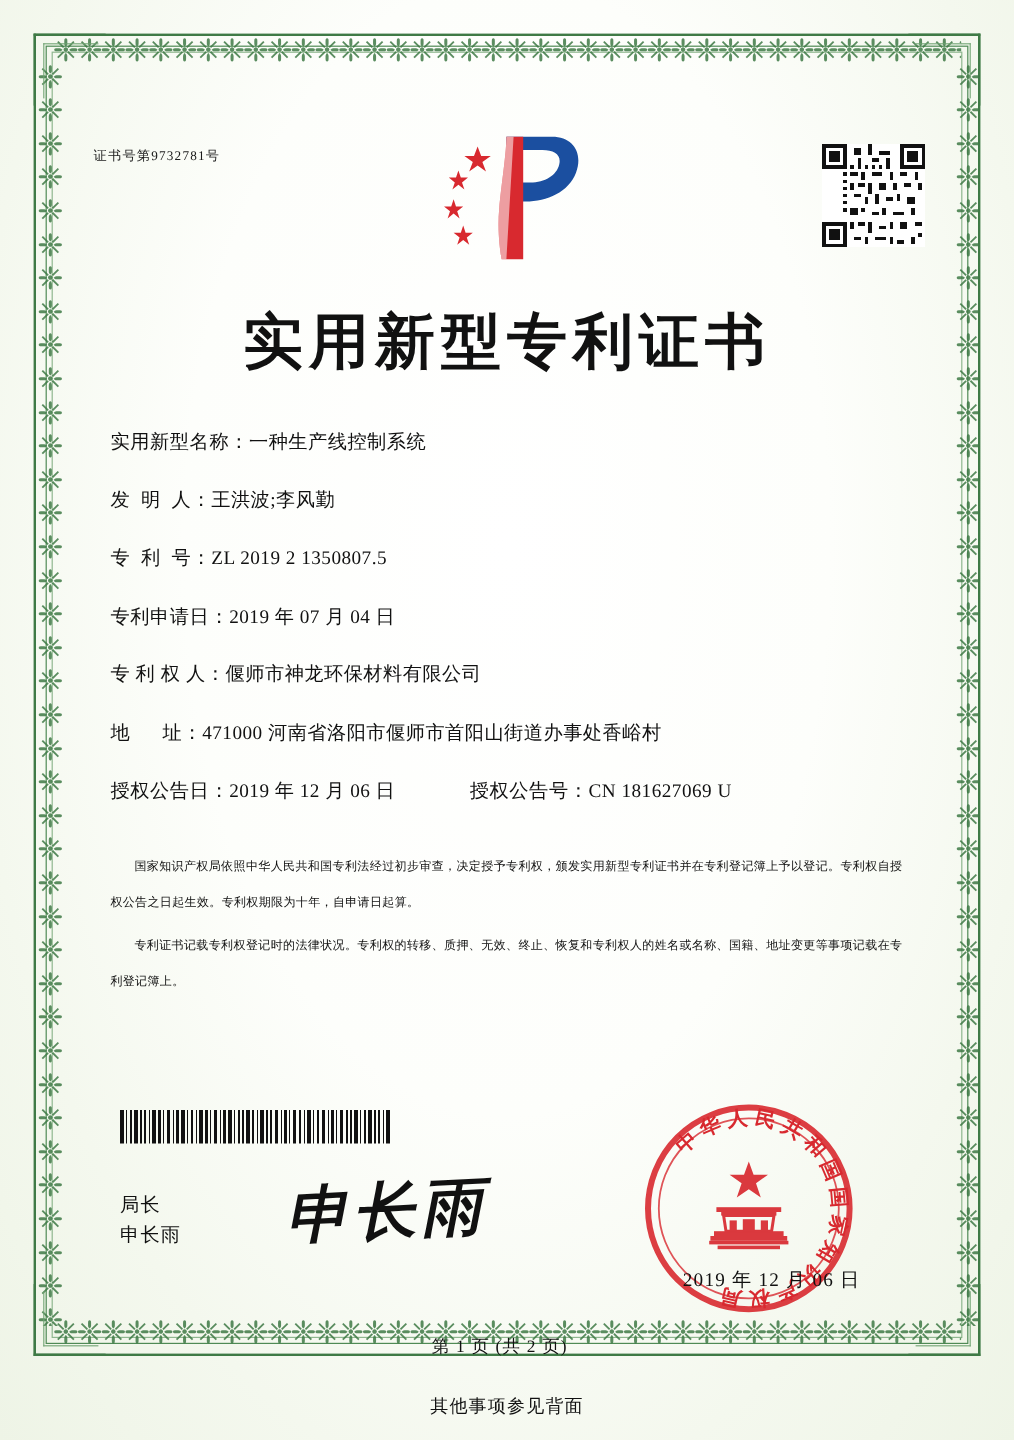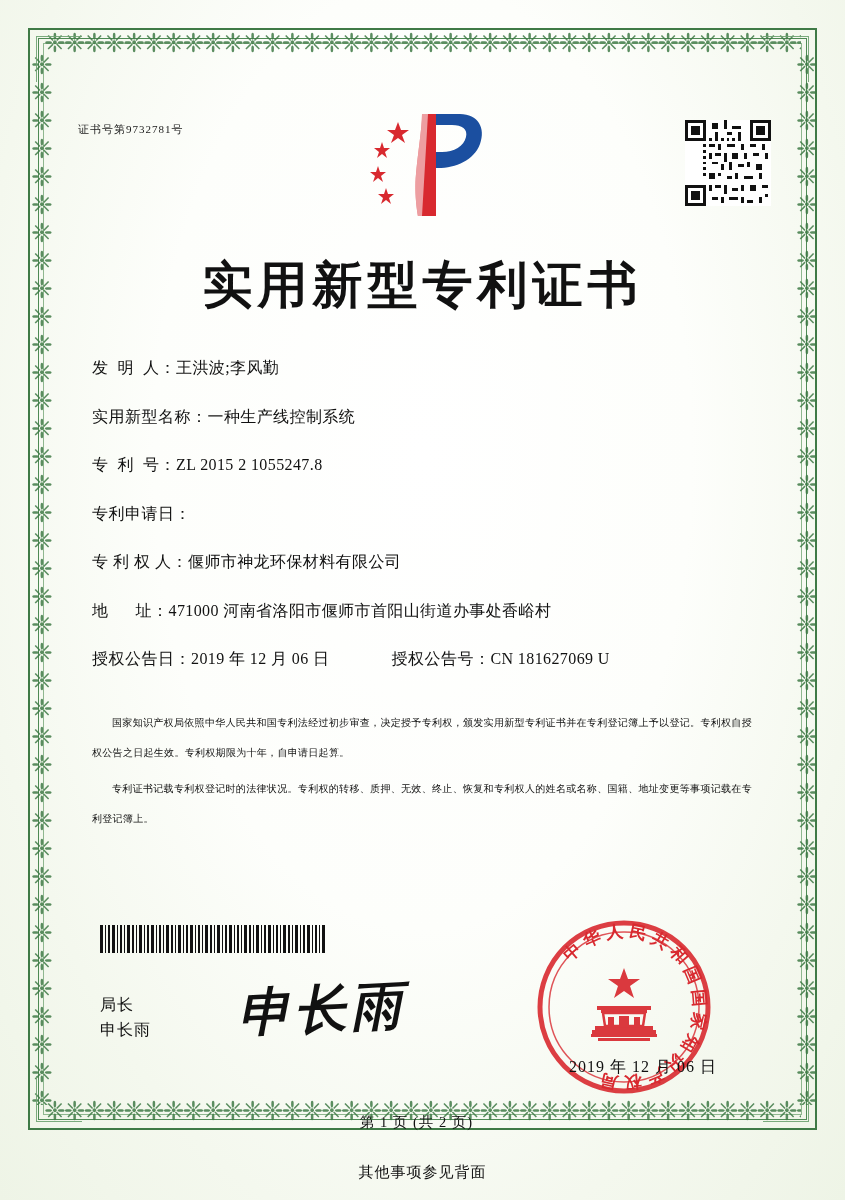--- a/index.html
+++ b/index.html
@@ -373,36 +373,37 @@
         <rect x="27" y="25" width="1" height="1"></rect>
       </g>
     </svg>
   </div>
 
   <div class="title">实用新型专利证书</div>
 
   <div class="fields">
 
     <div class="field-row">
+      <span class="field-label">实用新型名称：</span>
+      <span class="field-value">一种生产线控制系统</span>
+    </div>
+
+    <div class="field-row">
       <span class="field-label">发  明  人：</span>
       <span class="field-value">王洪波;李风勤</span>
     </div>
 
     <div class="field-row">
-      <span class="field-label">实用新型名称：</span>
-      <span class="field-value">一种生产线控制系统</span>
-    </div>
-
-    <div class="field-row">
       <span class="field-label">专  利  号：</span>
-      <span class="field-value">ZL 2015 2 1055247.8</span>
+      <span class="field-value">ZL 2019 2 1350807.5</span>
     </div>
 
     <div class="field-row">
       <span class="field-label">专利申请日：</span>
+      <span class="field-value">2019 年 07 月 04 日</span>
     </div>
 
     <div class="field-row">
       <span class="field-label">专 利 权 人：</span>
       <span class="field-value">偃师市神龙环保材料有限公司</span>
     </div>
 
     <div class="field-row">
       <span class="field-label">地      址：</span>
       <span class="field-value">471000 河南省洛阳市偃师市首阳山街道办事处香峪村</span>

